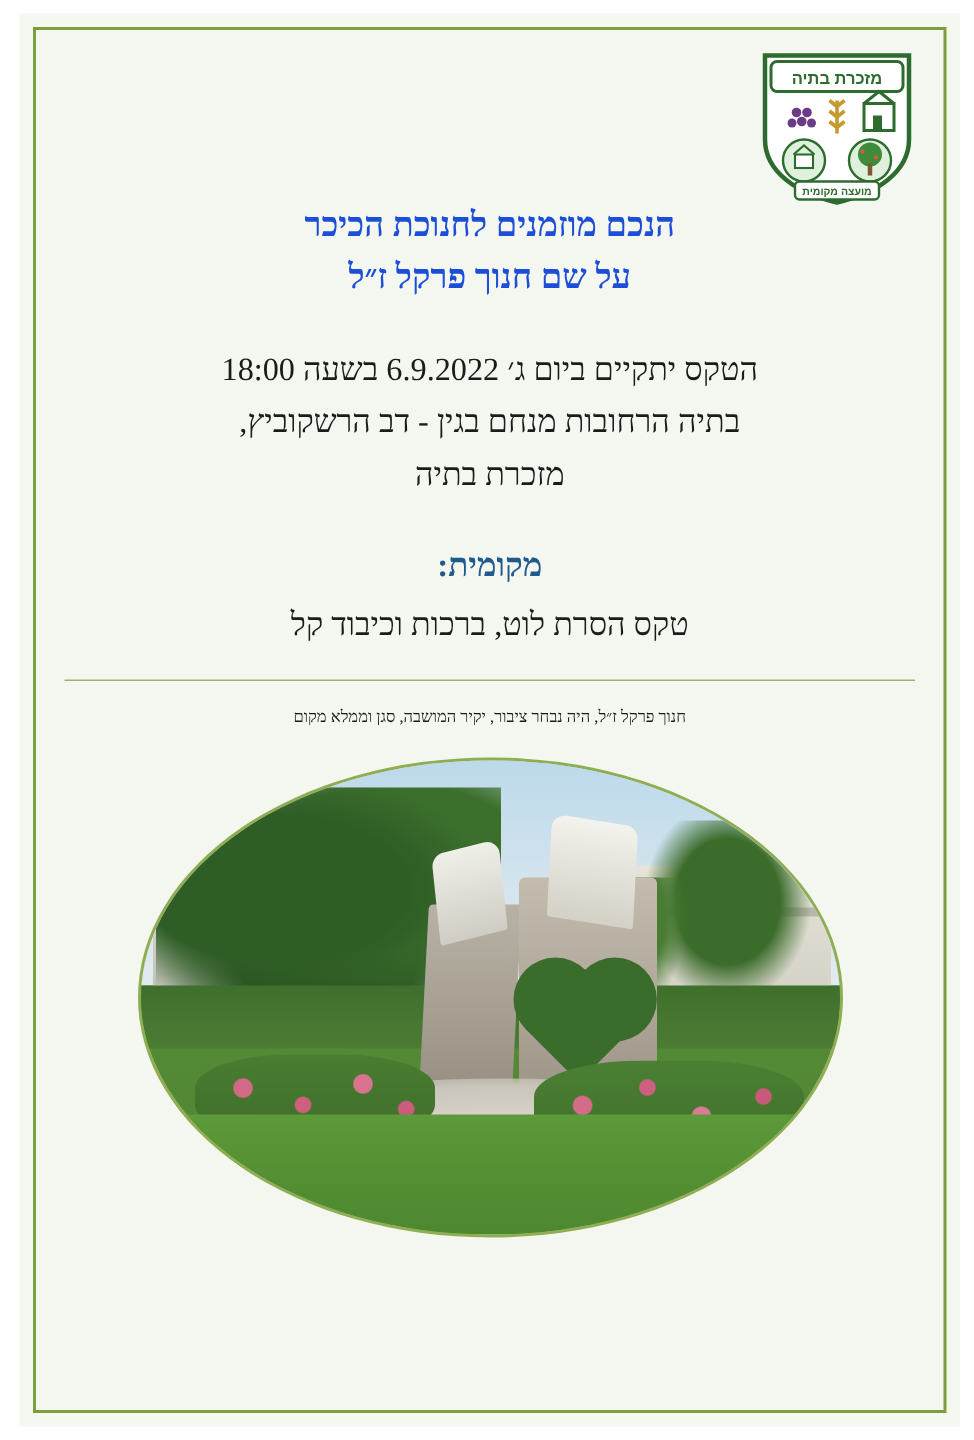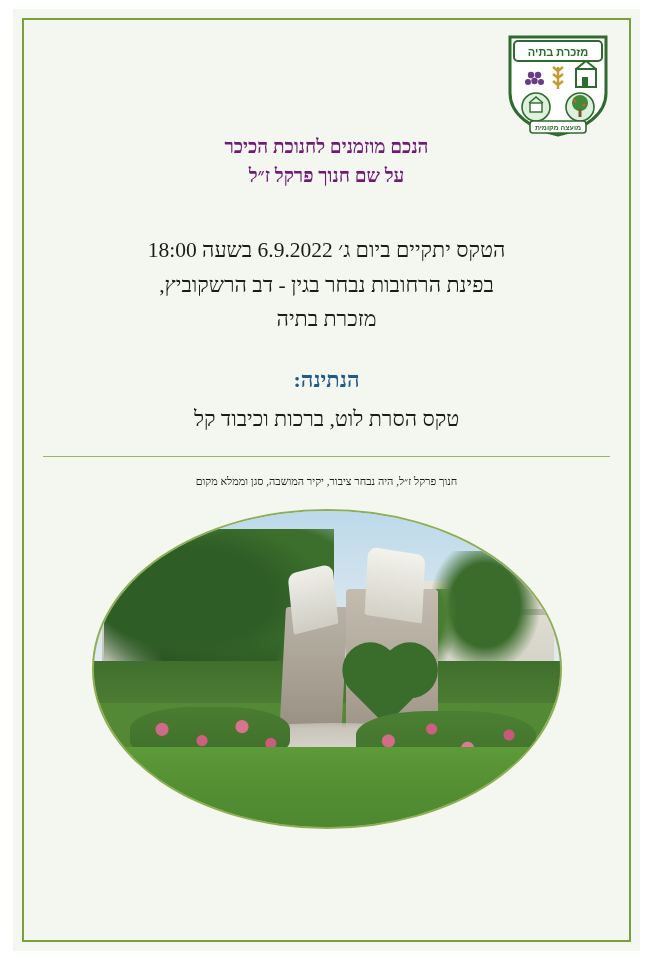--- a/index.html
+++ b/index.html
@@ -59,27 +59,27 @@
     margin-top: 34px;
     font-size: 40px;
     font-weight: bold;
     color: #215a8d;
     letter-spacing: 1px;
     line-height: 1.1;
     text-align: right;
   }
   .subtitle {
     margin-top: 12px;
-    font-size: 19px;
+    font-size: 23px;
     font-weight: bold;
-    color: #701a75;
+    color: #1d4ed8;
     line-height: 1.55;
   }
   .details {
-    margin-top: 42px;
+    margin-top: 26px;
     font-size: 21.5px;
     color: #1b1b1b;
     line-height: 1.62;
   }
   .program-head {
     margin-top: 30px;
     font-size: 22px;
     font-weight: bold;
     color: #215a8d;
   }
@@ -271,25 +271,25 @@
 
     <h1 class="title-main">הזמנה</h1>
 
     <div class="subtitle">
       <div>הנכם מוזמנים לחנוכת הכיכר</div>
       <div>על שם חנוך פרקל ז״ל</div>
     </div>
 
     <div class="details">
       <div>הטקס יתקיים ביום ג׳ 6.9.2022 בשעה 18:00</div>
-      <div>בפינת הרחובות נבחר בגין - דב הרשקוביץ,</div>
+      <div>בתיה הרחובות מנחם בגין - דב הרשקוביץ,</div>
       <div>מזכרת בתיה</div>
     </div>
 
-    <div class="program-head">הנתינה:</div>
+    <div class="program-head">מקומית:</div>
     <div class="program-body">טקס הסרת לוט, ברכות וכיבוד קל</div>
 
     <div class="divider"></div>
 
     <div class="bio">
       <div>חנוך פרקל ז״ל, היה נבחר ציבור, יקיר המושבה, סגן וממלא מקום</div>
     </div>
 
     <div class="photo-wrap" aria-label="כיכר הזיכרון עם פסל הידיים ולב מגולף, מזכרת בתיה">
       <div class="photo">

